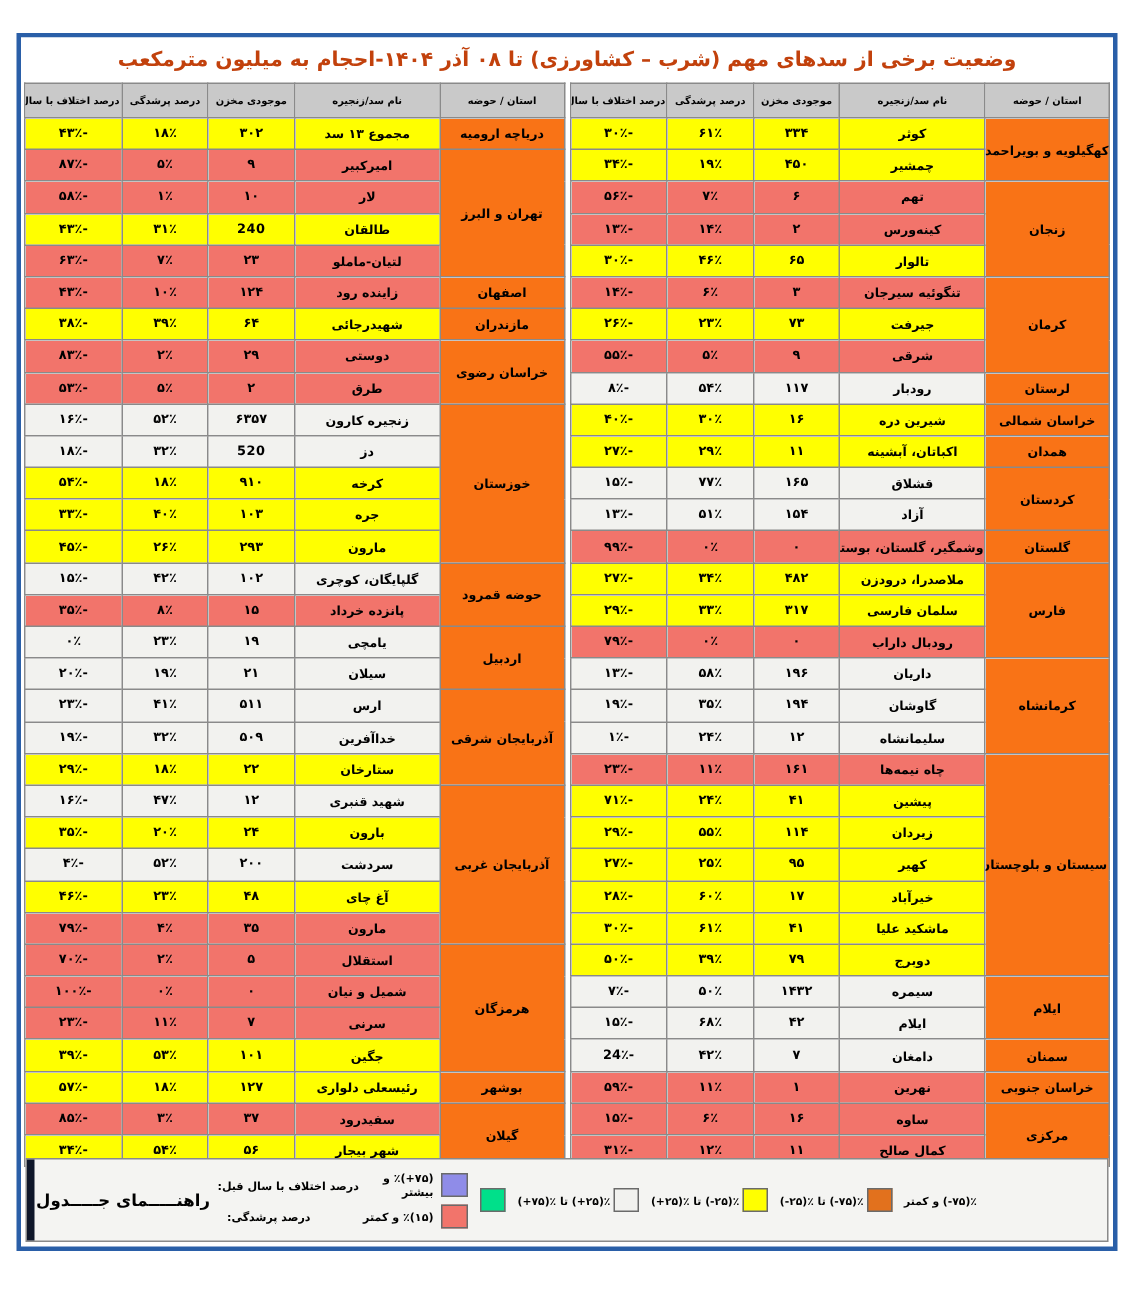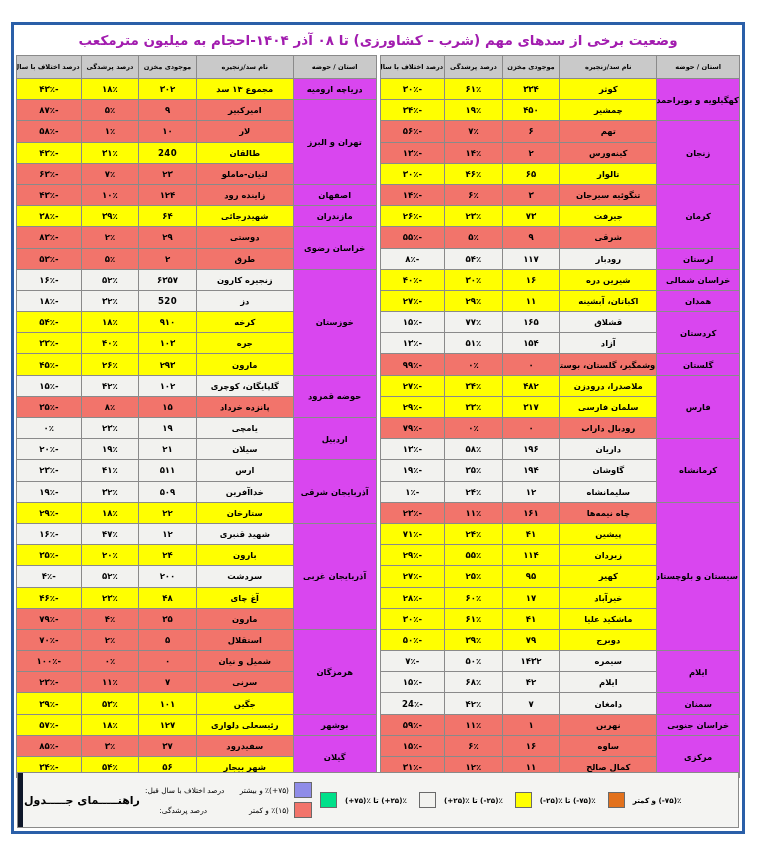--- a/index.html
+++ b/index.html
@@ -13,21 +13,21 @@
   #frame{
     position:absolute;left:11px;top:22px;
     width:734px;height:812px;
     border:3px solid #2a5fa8;
     background:#ffffff;
     box-sizing:border-box;
   }
   #title{
     height:30px;
     display:flex;align-items:center;justify-content:center;
-    font-size:13.5px;font-weight:bold;color:#a21caf;
+    font-size:13.5px;font-weight:bold;color:#c2410c;
     letter-spacing:0px;
     background:#ffffff;
     white-space:nowrap;
   }
   #tables{
     display:flex;flex-direction:row;
     padding:0 2px;
     box-sizing:border-box;
   }
   .tblwrap{flex:1 1 0;min-width:0;}
@@ -53,21 +53,21 @@
     background:#c9c9c9;
     font-size:6.6px;
     height:22px;
     font-weight:bold;
   }
   col.c-prov{width:23%;}
   col.c-dam{width:27%;}
   col.c-vol{width:16%;}
   col.c-fill{width:16%;}
   col.c-diff{width:18%;}
-  td.prov{background:#d946ef;font-size:8.4px;}
+  td.prov{background:#f97316;font-size:8.4px;}
   td.dam{font-size:8.4px;}
   td.num{font-size:8.6px;letter-spacing:.3px;}
   
   .s-red{background:#f2746b;}
   .s-yellow{background:#ffff00;}
   .s-white{background:#f2f2ef;}
 
   
   #legend{
     position:absolute;left:3px;right:3px;bottom:3px;
@@ -82,28 +82,28 @@
     display:flex;align-items:center;justify-content:center;
     font-size:11px;font-weight:bold;
     border-left:5px solid #0f172a;
     letter-spacing:1px;
   }
   #legend-keys{
     width:175px;
     display:flex;flex-direction:column;justify-content:center;
     gap:4px;padding:0 4px;box-sizing:border-box;
   }
-  .keyrow{display:flex;flex-direction:row-reverse;align-items:center;gap:5px;font-size:7.4px;font-weight:normal;}
+  .keyrow{display:flex;flex-direction:row-reverse;align-items:center;gap:5px;font-size:7.4px;font-weight:bold;}
   .keyrow .klabel{min-width:62px;text-align:right;}
   .keyrow .kval{flex:1;text-align:right;}
   .keyrow .swatch{width:16px;height:14px;border:1px solid #6a6a6a;flex:0 0 auto;}
   #legend-scale{
     flex:1;
     display:flex;flex-direction:row-reverse;align-items:center;
-    padding:0 4px;gap:12px;box-sizing:border-box;
+    padding:0 4px;gap:2px;box-sizing:border-box;
   }
   .scaleitem{display:flex;flex-direction:row-reverse;align-items:center;gap:4px;font-size:7.2px;font-weight:bold;white-space:nowrap;}
   .scaleitem .swatch{width:15px;height:14px;border:1px solid #6a6a6a;flex:0 0 auto;}
   .scaleitem .stext{padding-left:4px;}
 </style>
 </head>
 <body>
 
 <div id="frame">
 

